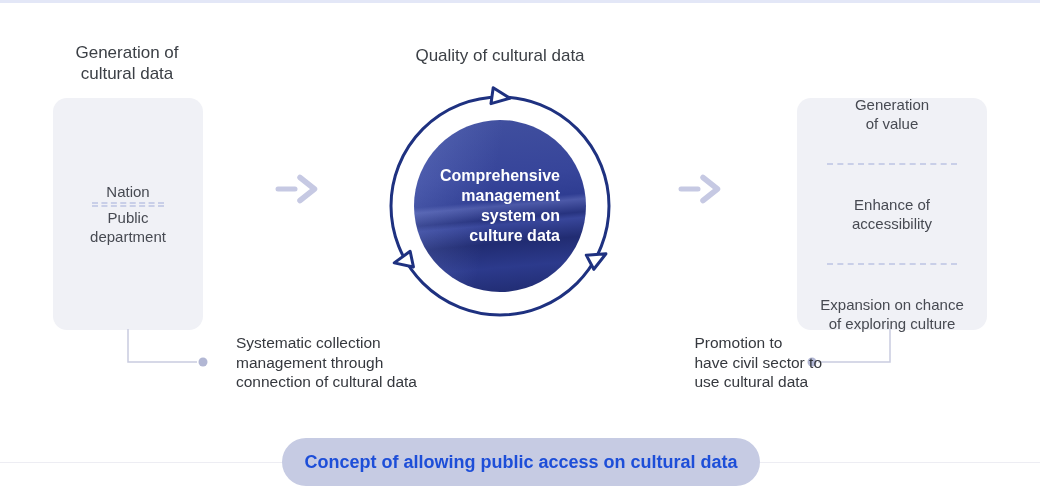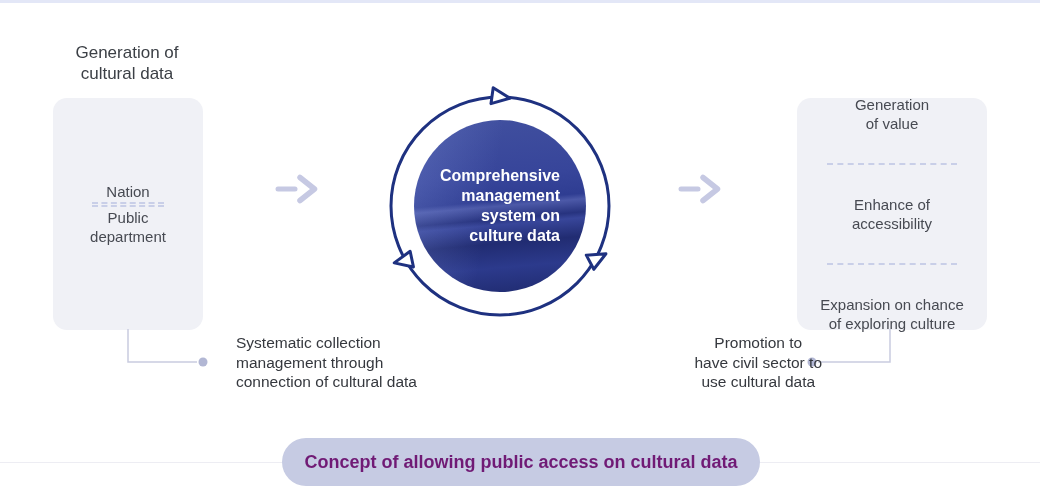--- a/index.html
+++ b/index.html
@@ -47,38 +47,39 @@
   .inner-circle .label{
     color:#ffffff;font-weight:bold;font-size:16px;line-height:20px;
   }
 
   .connector-layer{position:absolute;left:0;top:0;width:1040px;height:487px;pointer-events:none;}
 
   .note{
     position:absolute;top:333px;font-size:15.5px;line-height:19.5px;color:#35383e;
   }
   .note-left{left:228px;text-align:left;margin-left:8px;}
-  .note-right{right:250px;text-align:center;}
+  .note-right{right:250px;text-align:left;}
 
   .footer-line{position:absolute;left:0;top:462px;width:1040px;height:1px;background:#ededf3;}
   .concept-pill{
     position:absolute;left:282px;top:438px;width:478px;height:48px;border-radius:24px;
     background:#c6cbe3;display:flex;align-items:center;justify-content:center;
-    font-size:18px;font-weight:bold;color:#701a75;
+    font-size:18px;font-weight:bold;color:#1d4ed8;
   }
 </style>
 </head>
 <body>
 
 <div class="canvas">
 
   <div class="top-bar"></div>
 
   <div class="heading heading-left pre">Generation of
 cultural data</div>
+  <div class="heading heading-center pre">Quality of cultural data</div>
 
   <div class="src-box src-box-left">
     <div class="box-item pre">Nation</div>
     <div class="dash-div dash-div-left"></div>
     <div class="dash-div dash-div-left"></div>
     <div class="box-item pre">Public
 department</div>
   </div>
 
   <div class="src-box src-box-right">

